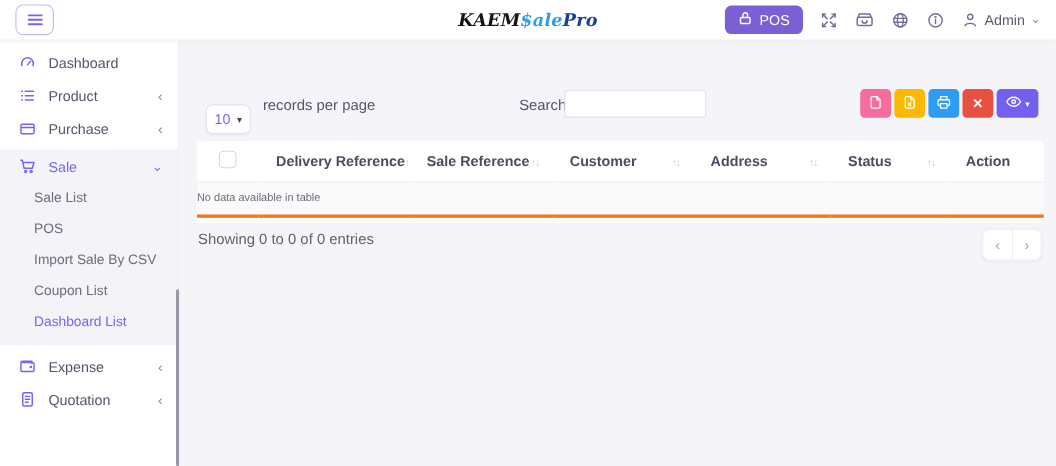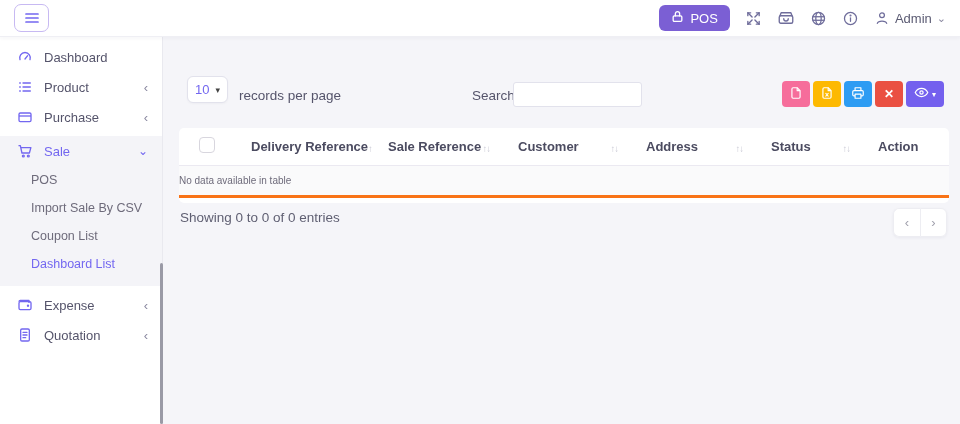--- a/index.html
+++ b/index.html
@@ -38,21 +38,21 @@
   .sub-item { height:28px; display:flex; align-items:center; padding-left:31px; font-size:12.5px;
               color:#6e6b7b; cursor:pointer; }
   .sub-item.active { color:#7367f0; }
   .after-block { margin-top:4px; }
   .side-scroll-thumb { position:absolute; right:-1px; top:226px; bottom:0; width:3px;
                        background:#9a9aa6; border-radius:2px; }
 
   
   .main { position:absolute; top:37px; left:163px; width:797px; height:387px; background:#f5f5f9; }
 
-  .pagesize-select { position:absolute; left:24px; top:39px; width:41px; height:27px; background:#fff;
+  .pagesize-select { position:absolute; left:24px; top:58px; width:41px; height:27px; background:#fff;
                      border:1px solid #e2e2ec; border-radius:6px; box-shadow:0 1px 2px rgba(40,40,80,.04);
                      display:flex; align-items:center; padding:0 7px; cursor:pointer; }
   .pagesize-select .val { color:#7367f0; font-size:13px; }
   .pagesize-select .caret { margin-left:auto; font-size:9px; color:#444; }
   .records-label { position:absolute; left:76px; top:51px; font-size:13.5px; color:#55546b; }
   .search-label { position:absolute; left:309px; top:51px; font-size:13.5px; color:#55546b; }
   .search-input { position:absolute; left:350px; top:45px; width:129px; height:25px; background:#fff;
                   border:1px solid #e2e2ec; border-radius:3px; padding:0 8px; font-size:13px;
                   font-family:inherit; color:#444; outline:none; }
   .export-group { position:absolute; right:16px; top:44px; display:flex; gap:3px; }
@@ -97,20 +97,23 @@
       <svg width="14" height="12" viewBox="0 0 14 12">
           <g stroke="#7367f0" stroke-width="1.7" stroke-linecap="round">
             <line x1="1" y1="2" x2="13" y2="2"></line>
             <line x1="1" y1="6" x2="13" y2="6"></line>
             <line x1="1" y1="10" x2="13" y2="10"></line>
           </g>
         </svg>
     </span>
   </button>
 
+  <div class="logo">
+    <span class="p1">KAEM</span><span class="p2">$ale</span><span class="p3">Pro</span>
+  </div>
 
   <div class="header-right">
     <button class="pos-btn">
       <span>
         <svg width="13" height="13" viewBox="0 0 24 24" fill="none" stroke="#fff" stroke-width="2.4" stroke-linecap="round" stroke-linejoin="round">
             <rect x="4" y="11" width="16" height="10" rx="2"></rect>
             <path d="M8 11V7a4 4 0 0 1 8 0v4"></path>
           </svg>
       </span>
       <span>POS</span>
@@ -210,20 +213,23 @@
       <span class="mi">
         <svg width="16" height="16" viewBox="0 0 24 24" fill="none" stroke="currentColor" stroke-width="2" stroke-linecap="round" stroke-linejoin="round">
             <path d="M3 4h2l2.4 11h11.2l2.2-8H6.5"></path>
             <circle cx="9.5" cy="19.5" r="1.4"></circle>
             <circle cx="17" cy="19.5" r="1.4"></circle>
           </svg>
       </span>
       <span>Sale</span>
       <span class="chev">⌄</span>
     </div>
+    <div class="sub-item">
+        <span>Sale List</span>
+      </div>
     <div class="sub-item">
         <span>POS</span>
       </div>
     <div class="sub-item">
         <span>Import Sale By CSV</span>
       </div>
     <div class="sub-item">
         <span>Coupon List</span>
       </div>
     <div class="sub-item active">

